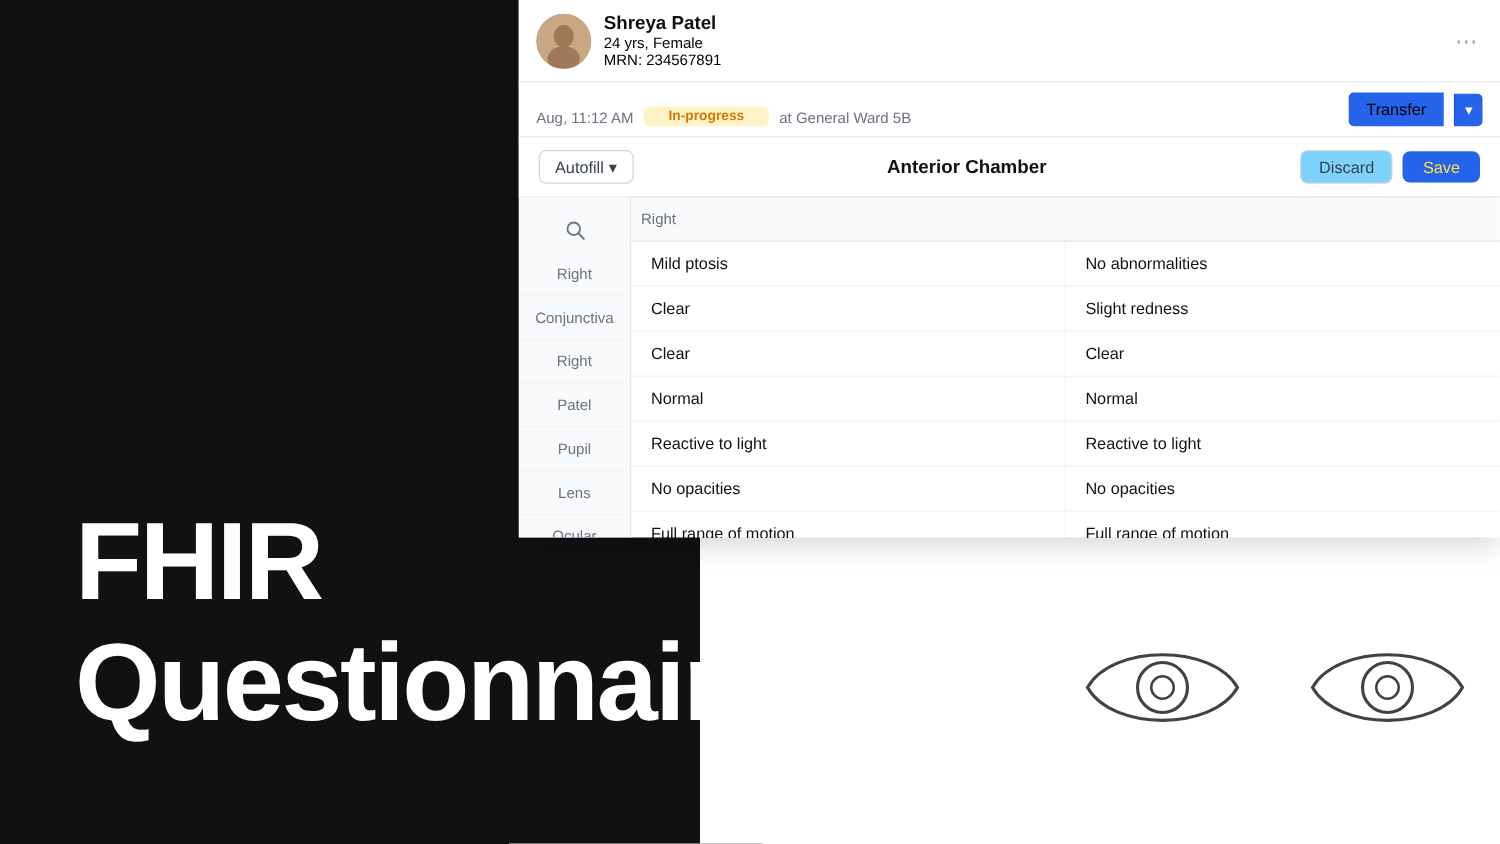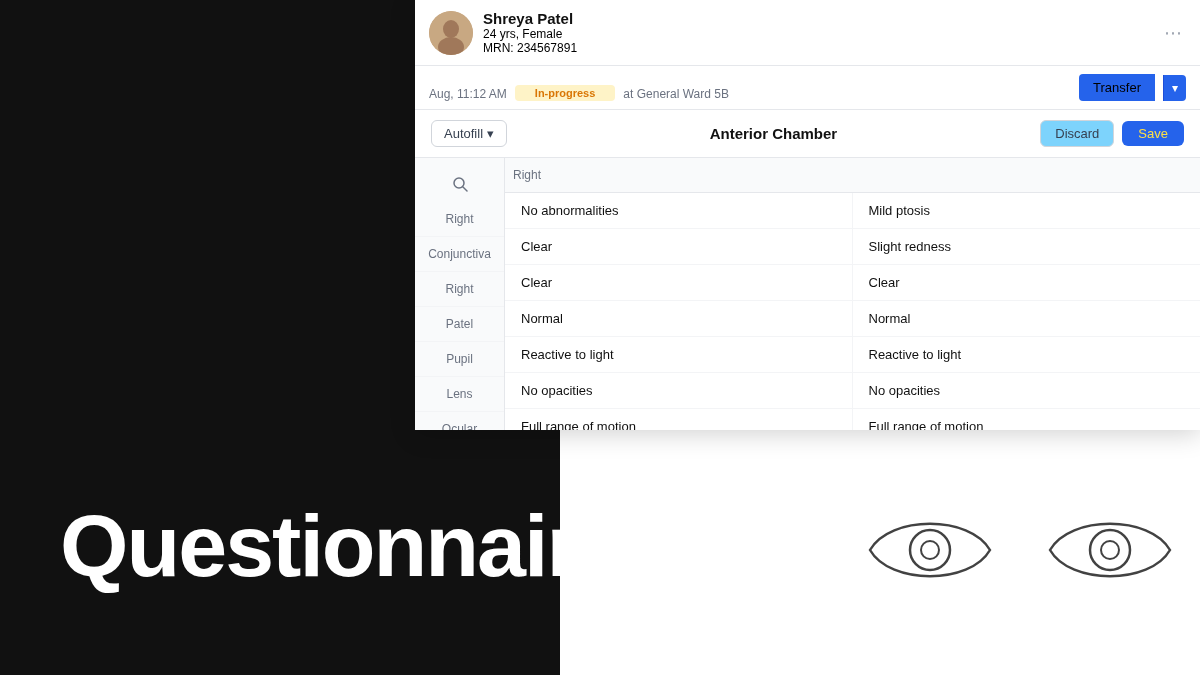--- a/index.html
+++ b/index.html
@@ -284,20 +284,21 @@
     }
   </style>
 </head>
 <body>
 
 <div class="bg-black"></div>
 
 <div class="bg-white-diagonal"></div>
 
 <div class="fhir-text">
+  <span class="fhir-title">FHIR</span>
   <span class="fhir-subtitle">Questionnaire</span>
 </div>
 
 <div class="eye-illustrations">
   <svg class="eye-svg" width="140" height="90" viewBox="0 0 140 90" fill="none" xmlns="http://www.w3.org/2000/svg">
     <path d="M10 45 C30 10, 110 10, 130 45 C110 80, 30 80, 10 45Z" stroke="#222" stroke-width="2.5" fill="none"></path>
     <circle cx="70" cy="45" r="20" stroke="#222" stroke-width="2.5" fill="none"></circle>
     <circle cx="70" cy="45" r="9" stroke="#222" stroke-width="2" fill="none"></circle>
   </svg>
   <svg class="eye-svg" width="140" height="90" viewBox="0 0 140 90" fill="none" xmlns="http://www.w3.org/2000/svg">
@@ -365,22 +366,22 @@
       <div class="sidebar-item">Ocular Movement</div>
     </div>
 
     <div class="table-area">
       <div class="table-header">
         <div class="col-header">Right</div>
       </div>
 
       <div id="table-body">
           <div class="table-row">
+    <div class="table-cell">Mild ptosis</div>
     <div class="table-cell">No abnormalities</div>
-    <div class="table-cell">Mild ptosis</div>
   </div>
           <div class="table-row">
     <div class="table-cell">Clear</div>
     <div class="table-cell">Slight redness</div>
   </div>
           <div class="table-row">
     <div class="table-cell">Clear</div>
     <div class="table-cell">Clear</div>
   </div>
           <div class="table-row">

